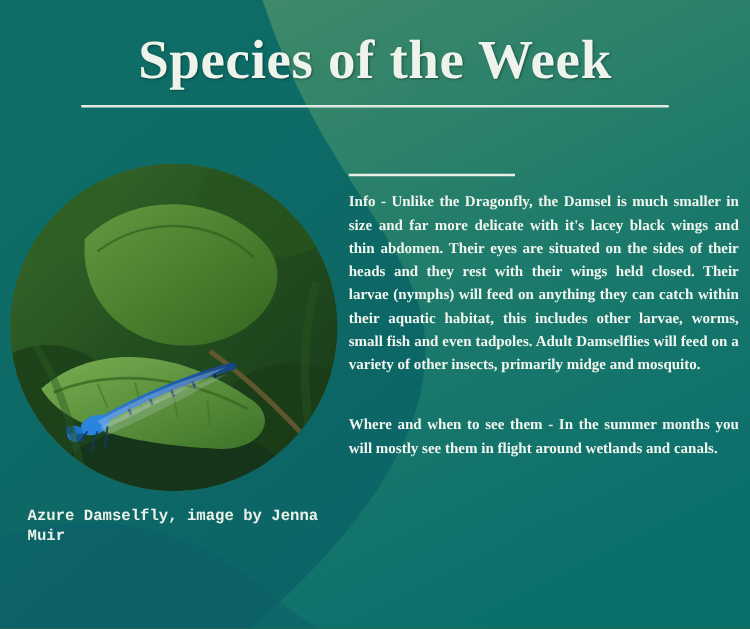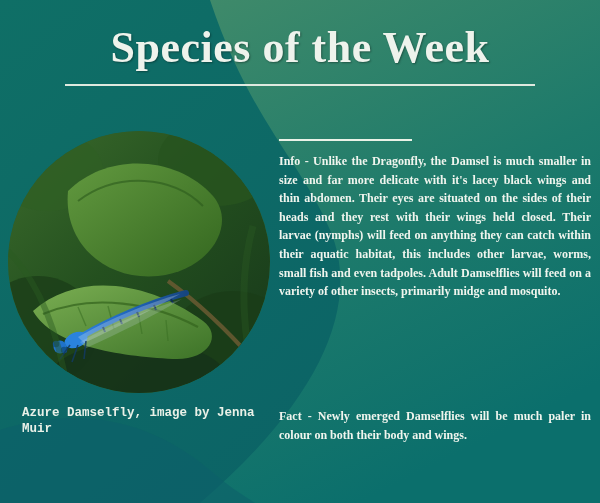--- a/index.html
+++ b/index.html
@@ -211,15 +211,15 @@
         <path d="M245,95 C230,150 235,210 250,262" stroke="#2a5a22" stroke-width="7" fill="none" opacity="0.4"></path>
       </g>
     </svg>
   </div>
 
   <div class="caption">Azure Damselfly, image by Jenna Muir</div>
 
   <div class="species-underline"></div>
 
   <div class="body-block b1">Info -  Unlike the Dragonfly, the Damsel is much smaller in size and far more delicate with it's lacey black wings and thin abdomen. Their eyes are situated on the sides of their heads and they rest with their wings held closed. Their larvae (nymphs) will feed on anything they can catch within their aquatic habitat, this includes other larvae, worms, small fish and even tadpoles.  Adult Damselflies will feed on a variety of other insects, primarily midge and mosquito.</div>
-  <div class="body-block b3">Fact -  Newly emerged Damselflies will be much paler in colour on both their body and wings.</div>
+  <div class="body-block b2">Where and when to see them -  In the summer months you will mostly see them in flight around wetlands and canals.</div>
 
 </div>
 
 </body></html>

